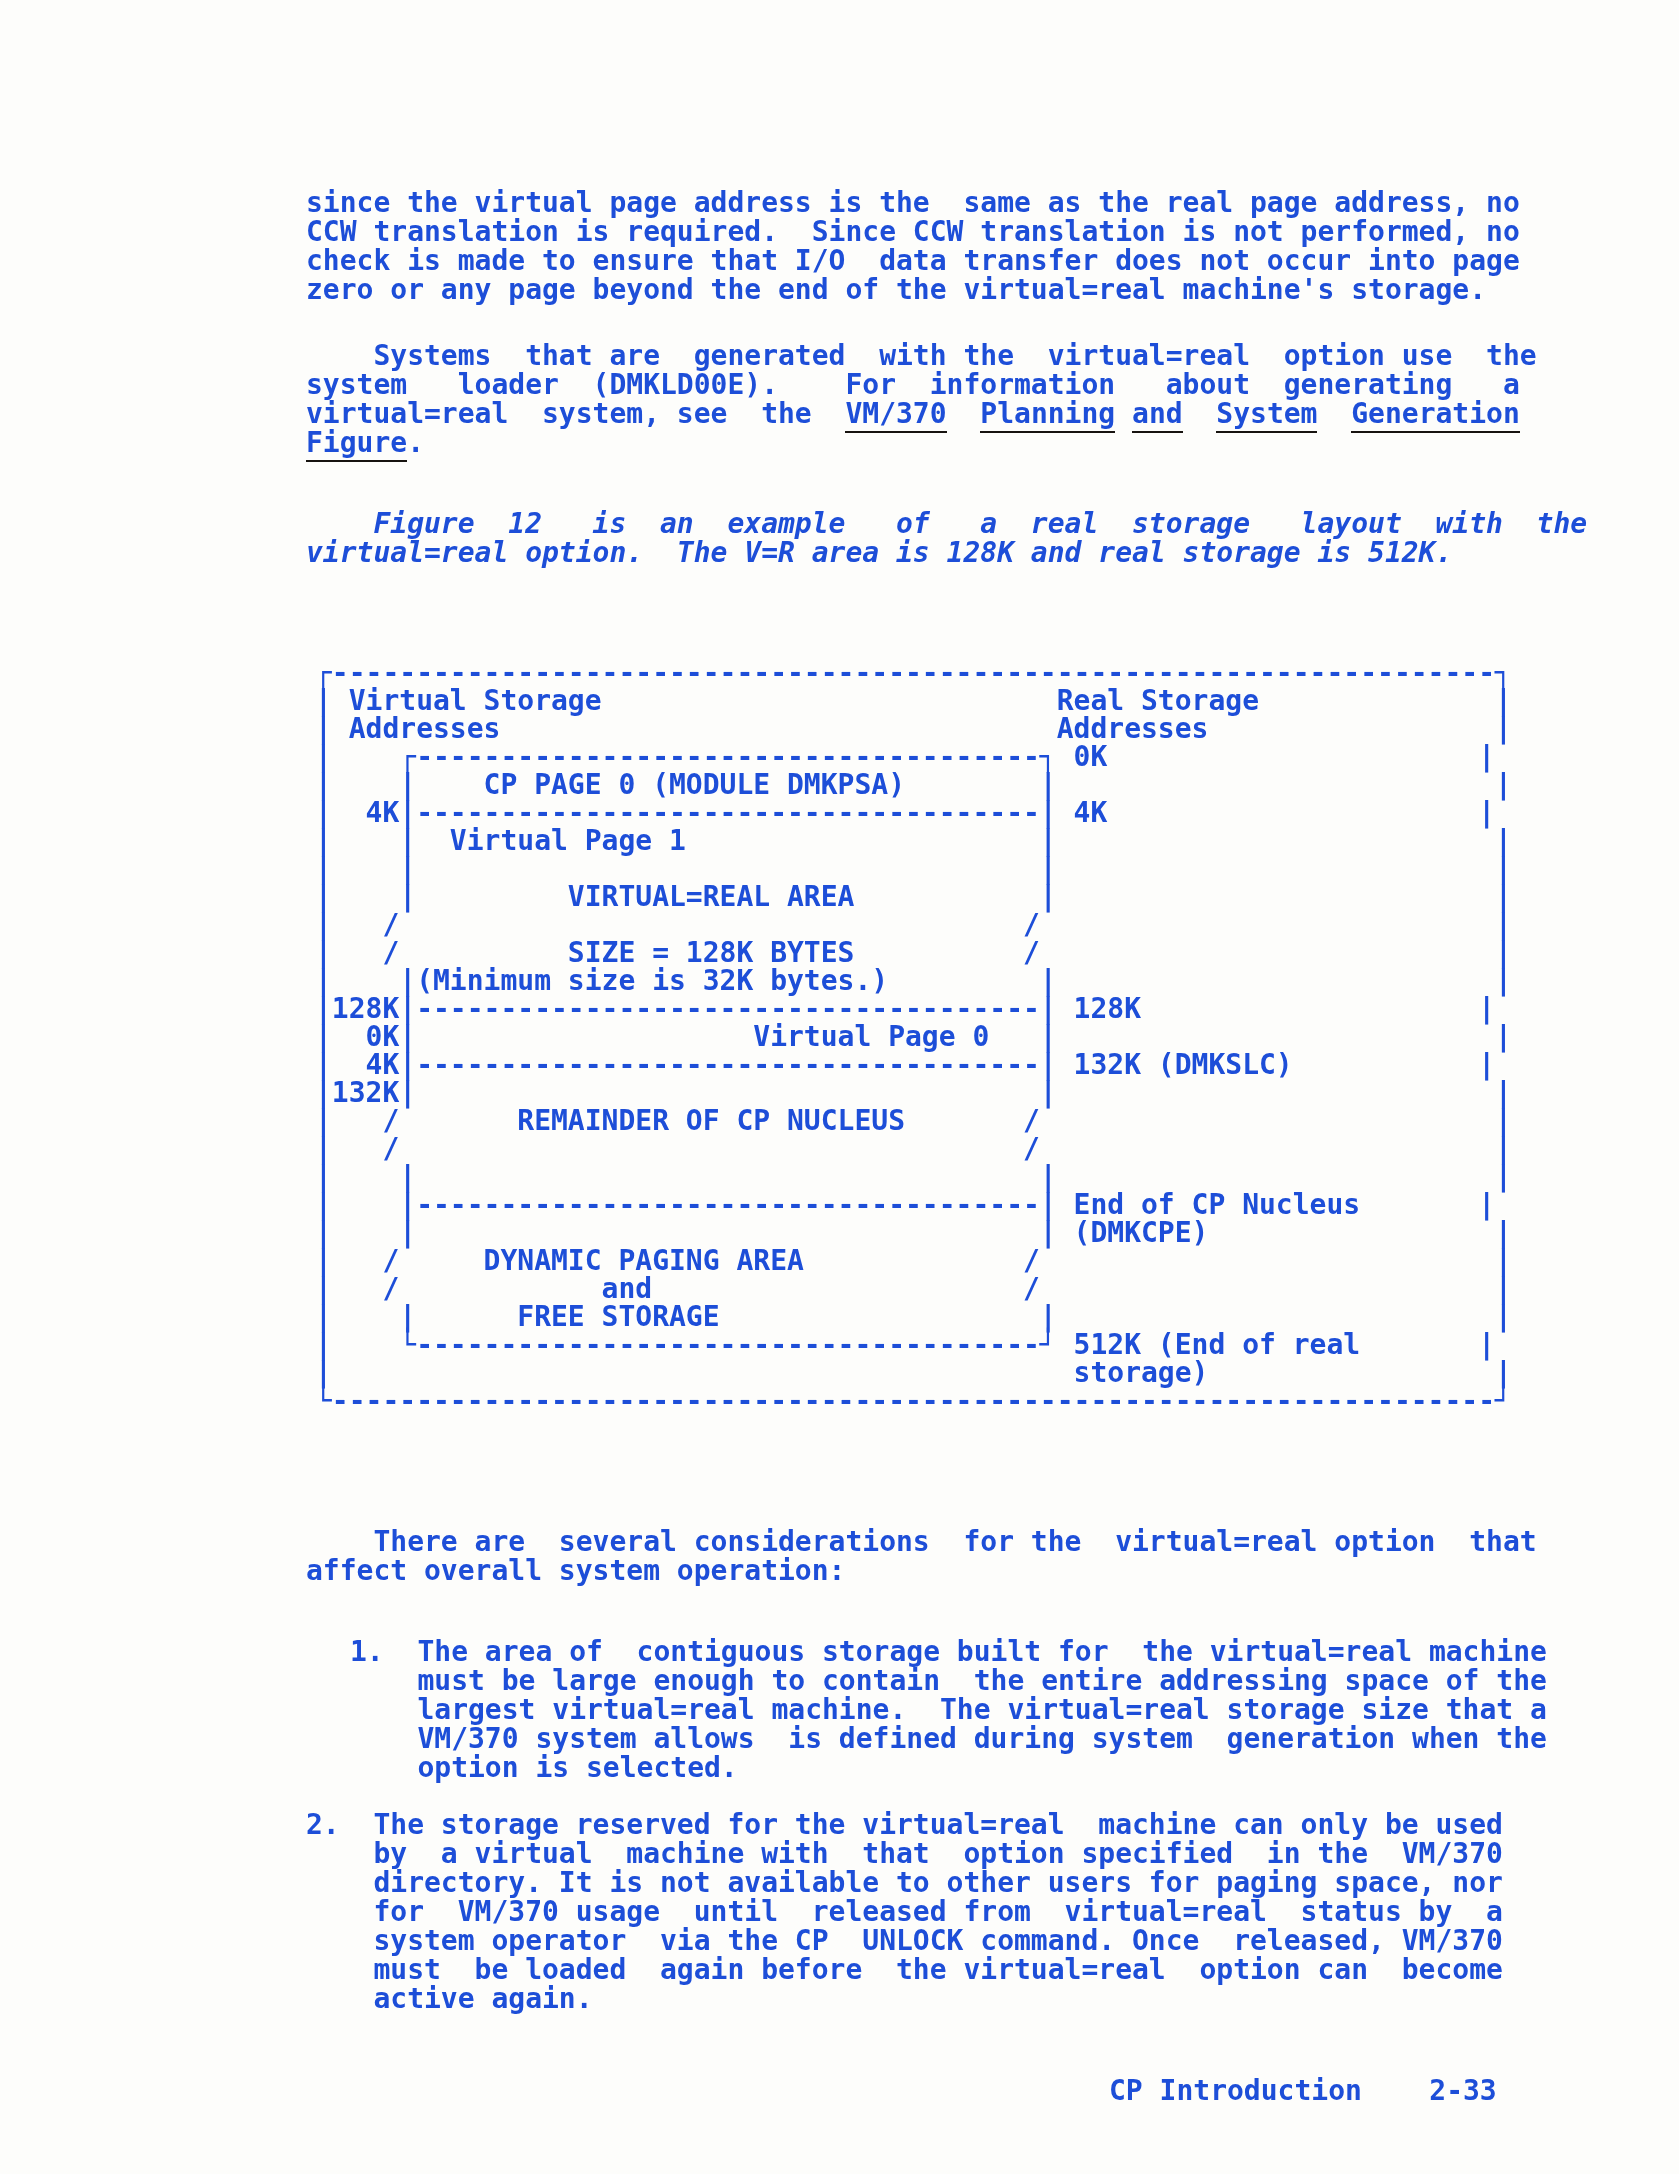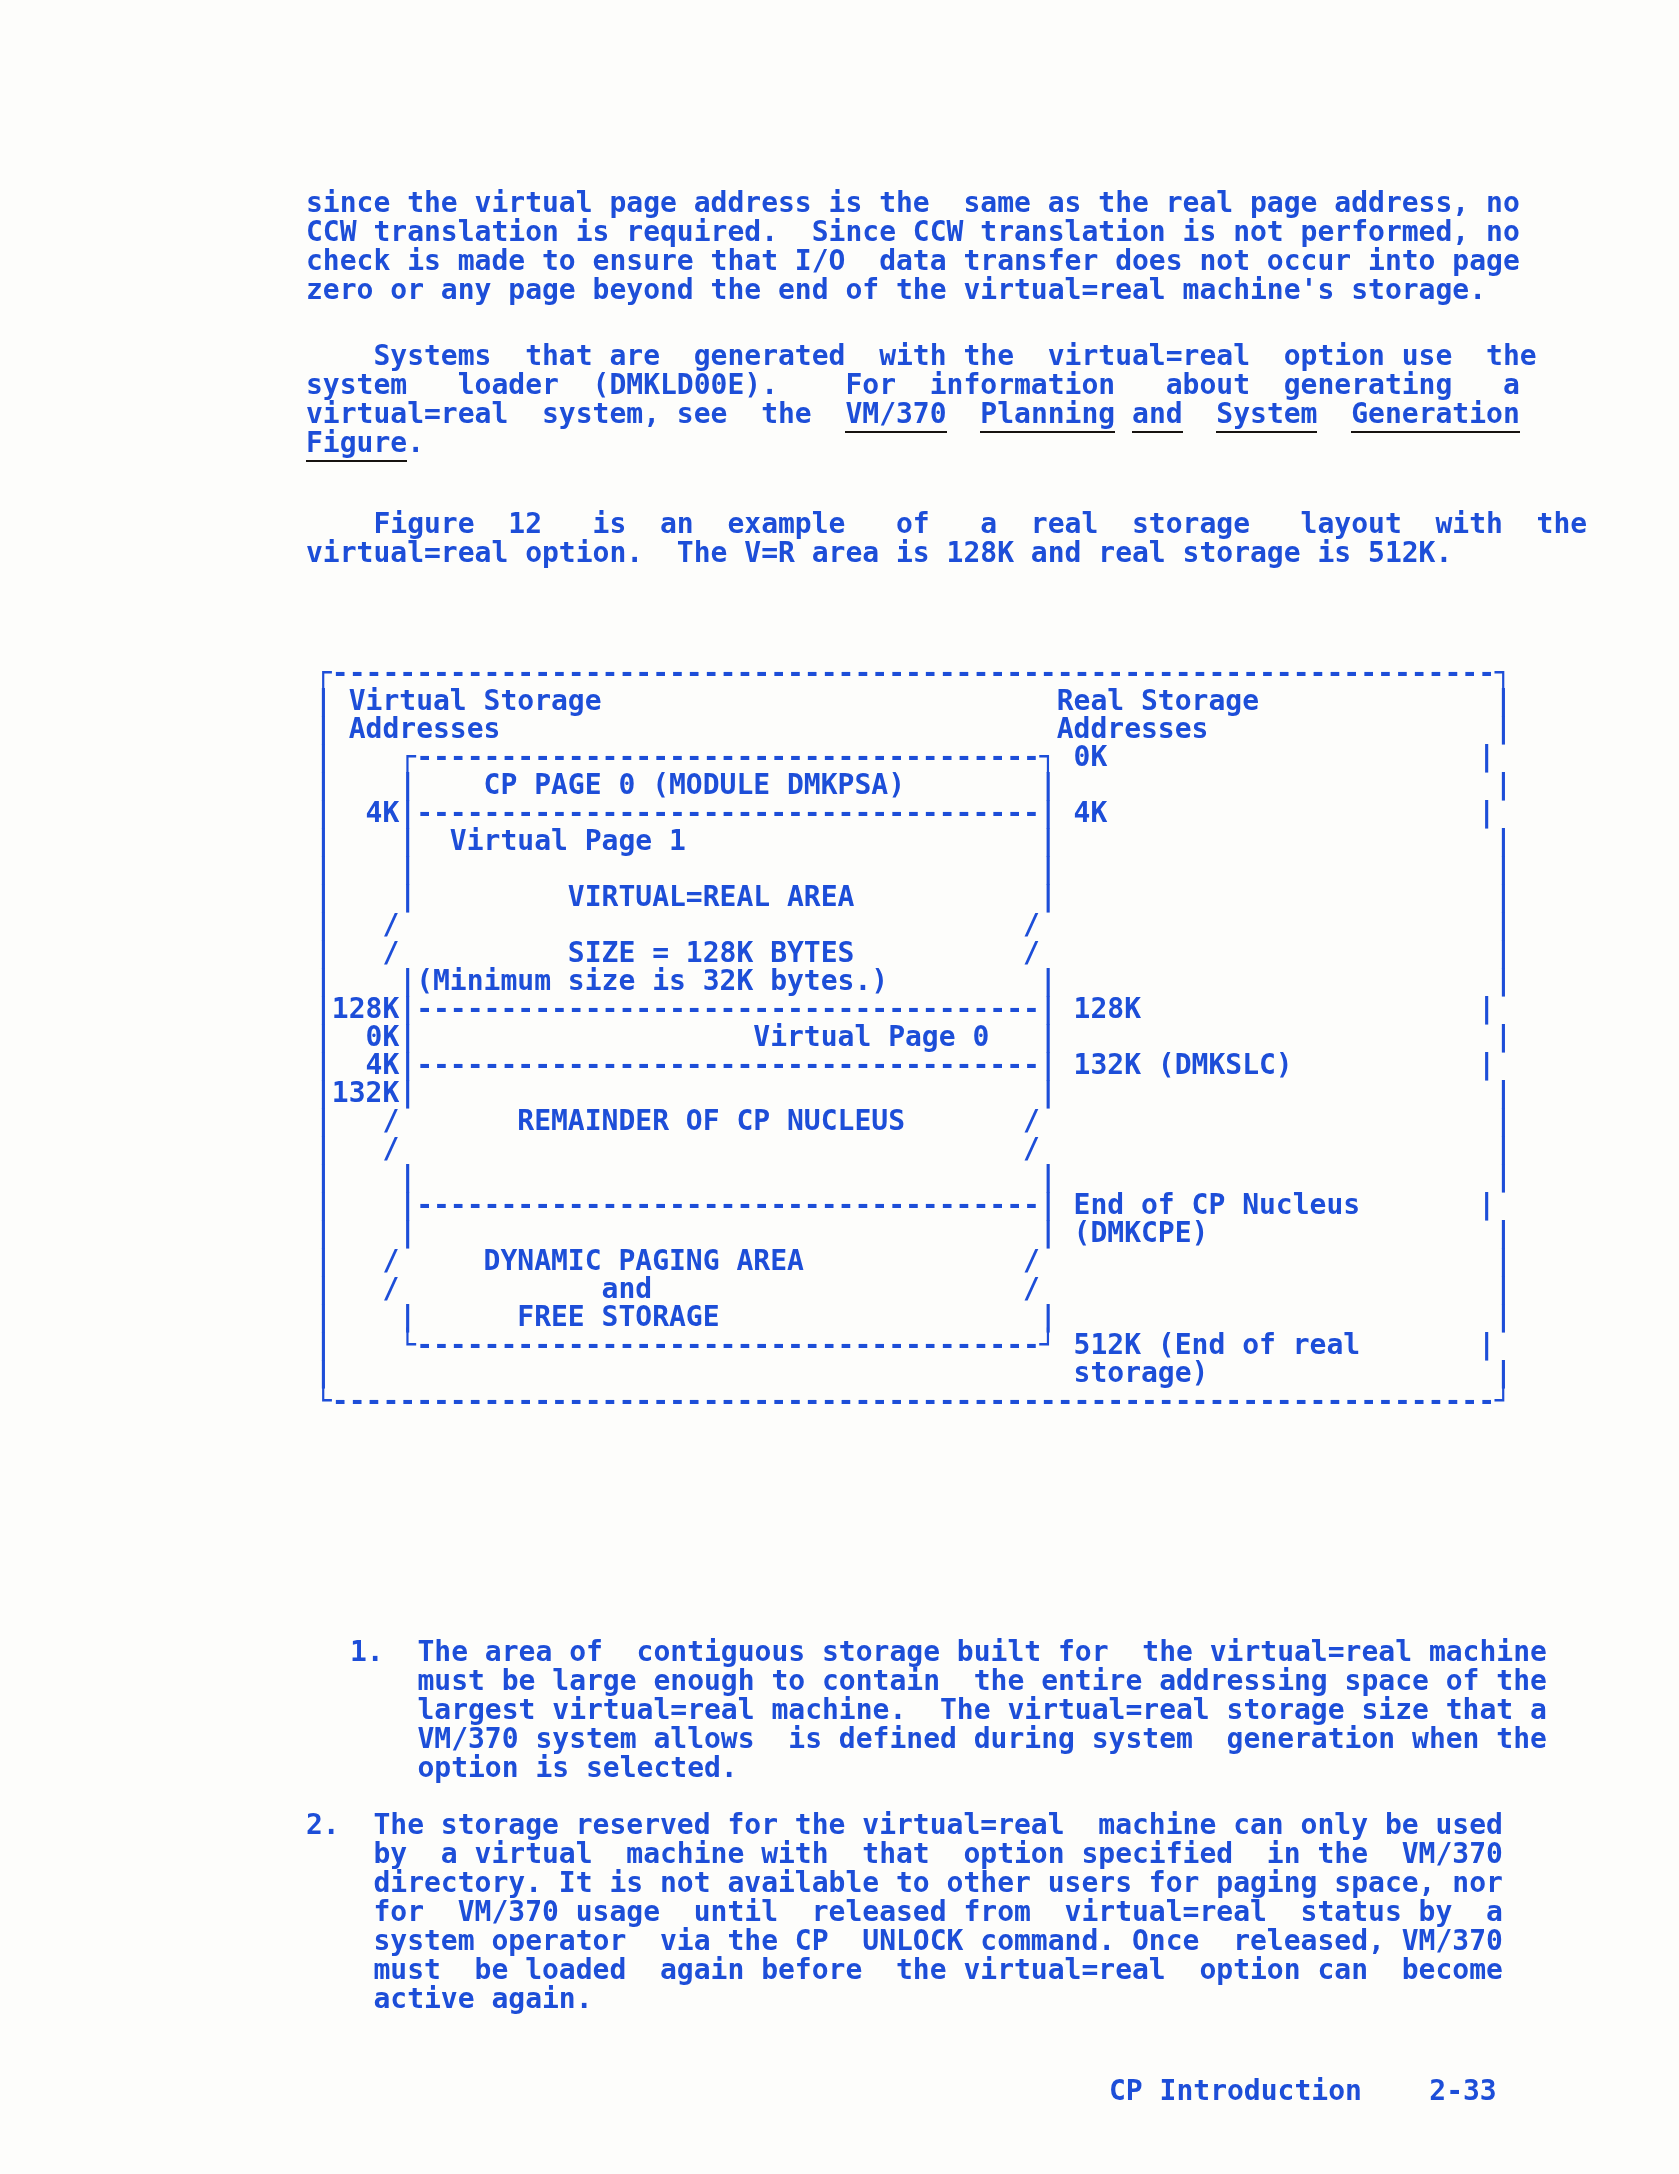--- a/index.html
+++ b/index.html
@@ -32,21 +32,21 @@
   <pre class="blk" style="left:306px; top:188px;">since the virtual page address is the  same as the real page address, no
 CCW translation is required.  Since CCW translation is not performed, no
 check is made to ensure that I/O  data transfer does not occur into page
 zero or any page beyond the end of the virtual=real machine's storage.</pre>
 
   <pre class="blk" style="left:306px; top:341px;"><span>    Systems  that are  generated  with the  virtual=real  option use  the
 system   loader  (DMKLD00E).    For  information   about  generating   a
 virtual=real  system, see  the  </span><span class="u">VM/370</span><span>  </span><span class="u">Planning</span><span> </span><span class="u">and</span><span>  </span><span class="u">System</span><span>  </span><span class="u">Generation</span><span>
 </span><span class="u">Figure</span><span>.</span></pre>
 
-  <pre class="blk" style="left:306px; top:509px;">    Figure  12   is  an  example   of   a  real  storage   layout  with  the
+  <pre class="blk" style="left:306px; top:509px;font-style:italic;">    Figure  12   is  an  example   of   a  real  storage   layout  with  the
 virtual=real option.  The V=R area is 128K and real storage is 512K.</pre>
 
   <pre class="blk fig" style="left:315px; top:659px;">┌---------------------------------------------------------------------┐
 | Virtual Storage                           Real Storage              |
 | Addresses                                 Addresses                 |
 |    ┌-------------------------------------┐ 0K                      |
 |    |    CP PAGE 0 (MODULE DMKPSA)        |                          |
 |  4K|-------------------------------------| 4K                      |
 |    |  Virtual Page 1                     |                          |
 |    |                                     |                          |
@@ -64,20 +64,22 @@
 |    |-------------------------------------| End of CP Nucleus       |
 |    |                                     | (DMKCPE)                 |
 |   /     DYNAMIC PAGING AREA             /                           |
 |   /            and                      /                           |
 |    |      FREE STORAGE                   |                          |
 |    └-------------------------------------┘ 512K (End of real       |
 |                                            storage)                 |
 └---------------------------------------------------------------------┘</pre>
 
 
+  <pre class="blk" style="left:306px; top:1527px;">    There are  several considerations  for the  virtual=real option  that
+affect overall system operation:</pre>
 
   <pre class="blk" style="left:306px; top:1637px;margin-left:44px;">1.  The area of  contiguous storage built for  the virtual=real machine
     must be large enough to contain  the entire addressing space of the
     largest virtual=real machine.  The virtual=real storage size that a
     VM/370 system allows  is defined during system  generation when the
     option is selected.</pre>
 
   <pre class="blk" style="left:306px; top:1810px;">2.  The storage reserved for the virtual=real  machine can only be used
     by  a virtual  machine with  that  option specified  in the  VM/370
     directory. It is not available to other users for paging space, nor

